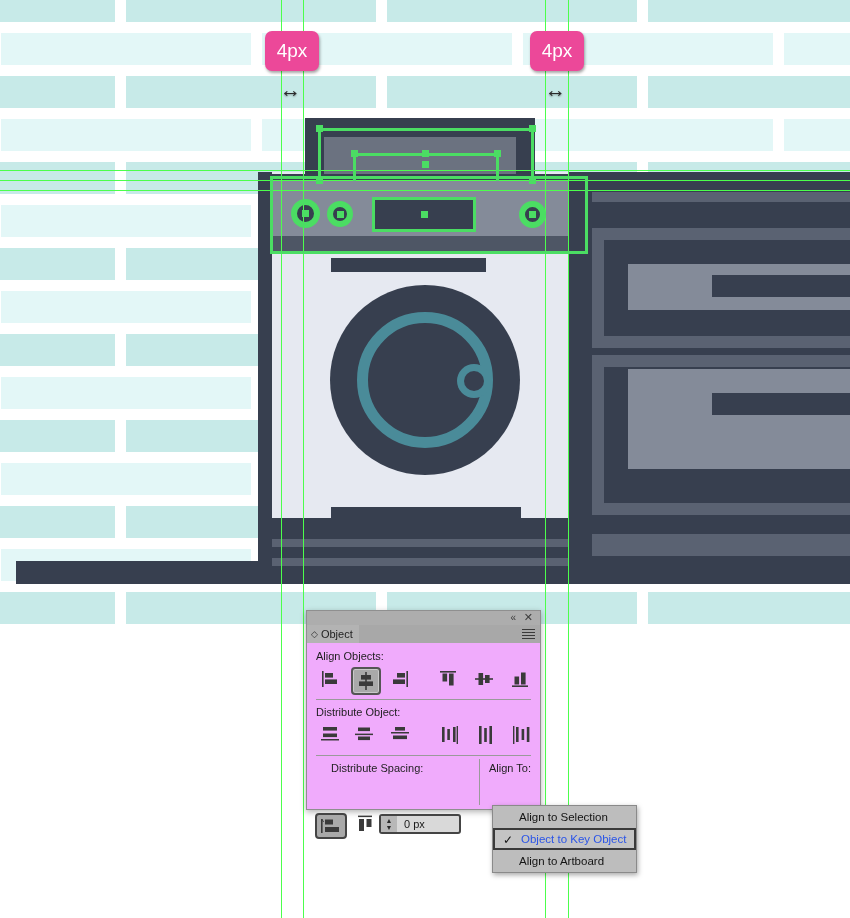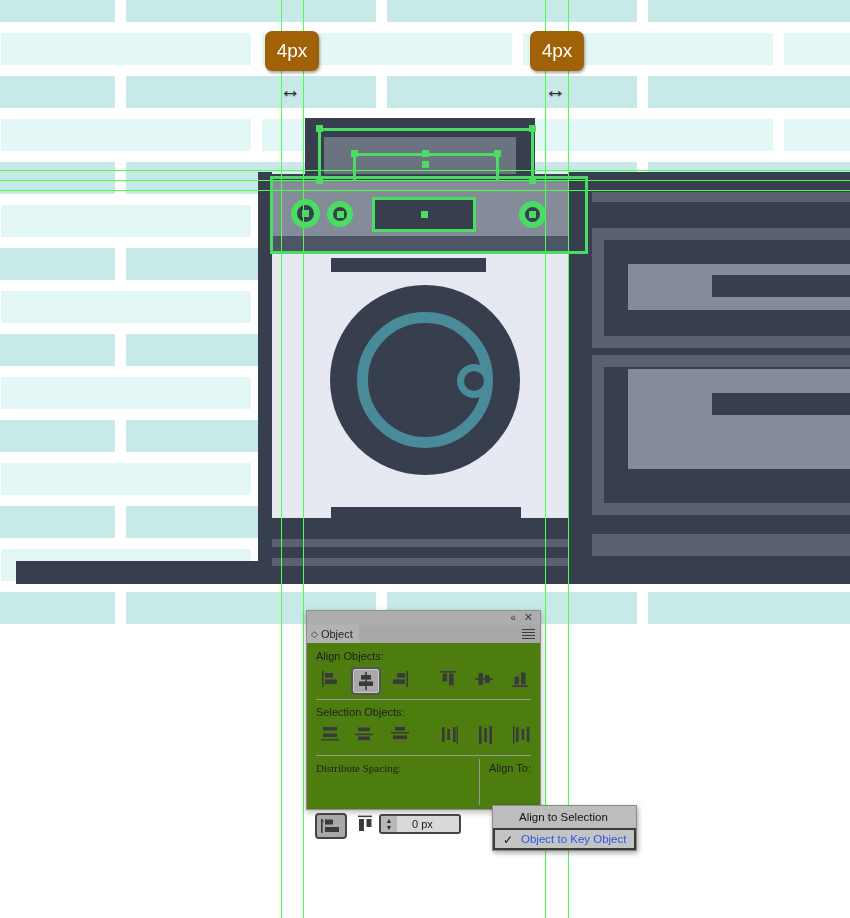--- a/index.html
+++ b/index.html
@@ -49,49 +49,49 @@
   .vguide{position:absolute;top:0;width:1px;height:918px;background:#4cff4c;}
   .hguide{position:absolute;left:0;width:850px;height:1px;background:#4cff4c;}
 
   
   .sel{position:absolute;border:3px solid #4bdd63;box-sizing:border-box;background:transparent;}
   .sel-line{position:absolute;background:#4bdd63;}
   .anchor{position:absolute;width:7px;height:7px;background:#4bdd63;}
   .sel-circ{position:absolute;border:6px solid #4bdd63;border-radius:50%;box-sizing:border-box;}
 
   
-  .badge{position:absolute;background:#a16207;color:#ffffff;border-radius:7px;
+  .badge{position:absolute;background:#ec4899;color:#ffffff;border-radius:7px;
          font-size:19px;display:flex;align-items:center;justify-content:center;
          box-shadow:1px 2px 3px rgba(0,0,0,.35);}
   .arrow{position:absolute;color:#2b2b2b;font-size:21px;line-height:1;
          text-shadow:0 1px 2px rgba(0,0,0,.4);}
 
   
   .panel-win{position:absolute;left:306px;top:610px;width:233px;height:198px;
              background:#b3b3b3;border:1px solid #8f8f8f;box-shadow:0 2px 6px rgba(0,0,0,.3);}
   .pw-titlebar{position:absolute;left:0;top:0;width:233px;height:14px;background:#adadad;}
   .pw-collapse{position:absolute;right:24px;top:1px;font-size:10px;color:#3c3c3c;}
   .pw-close{position:absolute;right:7px;top:0px;font-size:11px;color:#3c3c3c;}
   .pw-tabstrip{position:absolute;left:0;top:14px;width:233px;height:18px;background:#a8a8a8;}
   .pw-tab{position:absolute;left:0;top:0;width:52px;height:18px;background:#b3b3b3;
           display:flex;align-items:center;padding-left:4px;box-sizing:border-box;}
   .pw-tab-icon{font-size:9px;color:#333;margin-right:3px;}
   .pw-tab-label{font-size:11px;color:#1e1e1e;}
   .pw-menu{position:absolute;right:5px;top:4px;width:13px;height:10px;}
   .pw-menu i{display:block;height:1px;background:#3a3a3a;margin-bottom:2px;}
-  .pw-body{position:absolute;left:0;top:32px;width:233px;height:166px;background:#4d7c0f;}
+  .pw-body{position:absolute;left:0;top:32px;width:233px;height:166px;background:#f0abfc;}
   .sect-label{position:absolute;font-size:11px;color:#1e1e1e;}
   .divider{position:absolute;height:1px;background:#9a9a9a;}
   .ico-btn{position:absolute;width:26px;height:24px;display:flex;align-items:center;justify-content:center;}
   .ico-btn.active{border:2px solid #555;border-radius:4px;background:#a9a9a9;box-shadow:inset 0 0 0 1px #c9c9c9;}
   .spin-field{position:absolute;left:72px;top:171px;width:82px;height:20px;background:#d9d9d9;
               border:2px solid #444;border-radius:3px;box-sizing:border-box;display:flex;align-items:center;}
   .spin-arrows{width:16px;height:100%;display:flex;flex-direction:column;align-items:center;
                justify-content:center;color:#2a2a2a;font-size:7px;background:#b8b8b8;}
-  .spin-val{font-size:11px;color:#1a1a1a;padding-left:15px;}
+  .spin-val{font-size:11px;color:#1a1a1a;padding-left:7px;}
   .ds-btn{position:absolute;width:28px;height:22px;display:flex;align-items:center;justify-content:center;}
   .ds-btn.boxed{border:2px solid #444;border-radius:4px;background:#a9a9a9;}
   .align-to-btn{position:absolute;left:190px;top:171px;width:33px;height:19px;background:#b0b0b0;
                 border:1px solid #8a8a8a;display:flex;align-items:center;justify-content:center;gap:1px;}
 
   
   .dropdown{position:absolute;left:492px;top:805px;width:143px;background:#bdbdbd;
             border:1px solid #8a8a8a;box-shadow:1px 2px 5px rgba(0,0,0,.35);}
   .dd-item{height:22px;display:flex;align-items:center;padding-left:26px;
            font-size:11.5px;color:#141414;position:relative;box-sizing:border-box;}
@@ -313,21 +313,21 @@
           <div class="ico-btn" style="left: 200px; top: 24px;">
             <svg width="18" height="18" viewBox="0 0 18 18">
               <rect x="1" y="15.4" width="16" height="1.6" fill="#3a3a3a"></rect>
               <rect x="3.5" y="6.5" width="4.6" height="8" fill="#3a3a3a"></rect>
               <rect x="10" y="2.5" width="4.6" height="12" fill="#3a3a3a"></rect>
             </svg>
           </div>
         </div>
       <div class="divider" style="left:9px;top:56px;width:215px;"></div>
 
-      <div class="sect-label" style="left:9px;top:63px;">Selection Objects:</div>
+      <div class="sect-label" style="left:9px;top:63px;">Distribute Object:</div>
       <div id="dist-row">
           <div class="ico-btn" style="left: 10px; top: 80px;">
             <svg width="18" height="18" viewBox="0 0 18 18">
               <rect x="2" y="1" width="14" height="3.6" fill="#3a3a3a"></rect>
               <rect x="2" y="7.5" width="14" height="3.6" fill="#3a3a3a"></rect>
               <rect x="0" y="13" width="18" height="1.5" fill="#3a3a3a"></rect>
             </svg>
           </div>
           <div class="ico-btn" style="left: 44px; top: 80px;">
             <svg width="18" height="18" viewBox="0 0 18 18">
@@ -362,21 +362,21 @@
             <svg width="18" height="18" viewBox="0 0 18 18">
               <rect x="0" y="0" width="1.4" height="18" fill="#3a3a3a"></rect>
               <rect x="3" y="1" width="2.6" height="15" fill="#3a3a3a"></rect>
               <rect x="8.6" y="3" width="2.6" height="11" fill="#3a3a3a"></rect>
               <rect x="13.8" y="1" width="2.6" height="15" fill="#3a3a3a"></rect>
             </svg>
           </div>
         </div>
       <div class="divider" style="left:9px;top:112px;width:215px;"></div>
 
-      <div class="sect-label" style="left:9px;top:119px;font-family:Liberation Serif, serif;">Distribute Spacing:</div>
+      <div class="sect-label" style="left:24px;top:119px;">Distribute Spacing:</div>
       <div class="sect-label" style="left:182px;top:119px;">Align To:</div>
       <div class="divider" style="left:172px;top:116px;width:1px;height:46px;background:#9a9a9a;"></div>
 
       <div id="ds-row">
           <div class="ds-btn boxed" style="left: 8px; top: 170px;">
             <svg width="20" height="16" viewBox="0 0 20 16">
               <rect x="0" y="1" width="1.6" height="14" fill="#3a3a3a"></rect>
               <path d="M0.8 1 L-1 4 M0.8 1 L2.6 4" stroke="#3a3a3a" stroke-width="1"></path>
               <rect x="4" y="1.5" width="8" height="5" fill="#3a3a3a"></rect>
               <rect x="4" y="9" width="14" height="5" fill="#3a3a3a"></rect>
@@ -414,15 +414,18 @@
   </div>
 
   <div class="dropdown" id="dropdown">
       <div class="dd-item">
         <span>Align to Selection</span>
       </div>
       <div class="dd-item sel-item">
         <span class="dd-check">✓</span>
         <span>Object to Key Object</span>
       </div>
+      <div class="dd-item">
+        <span>Align to Artboard</span>
+      </div>
     </div>
 
 </div>
 
 </body></html>

